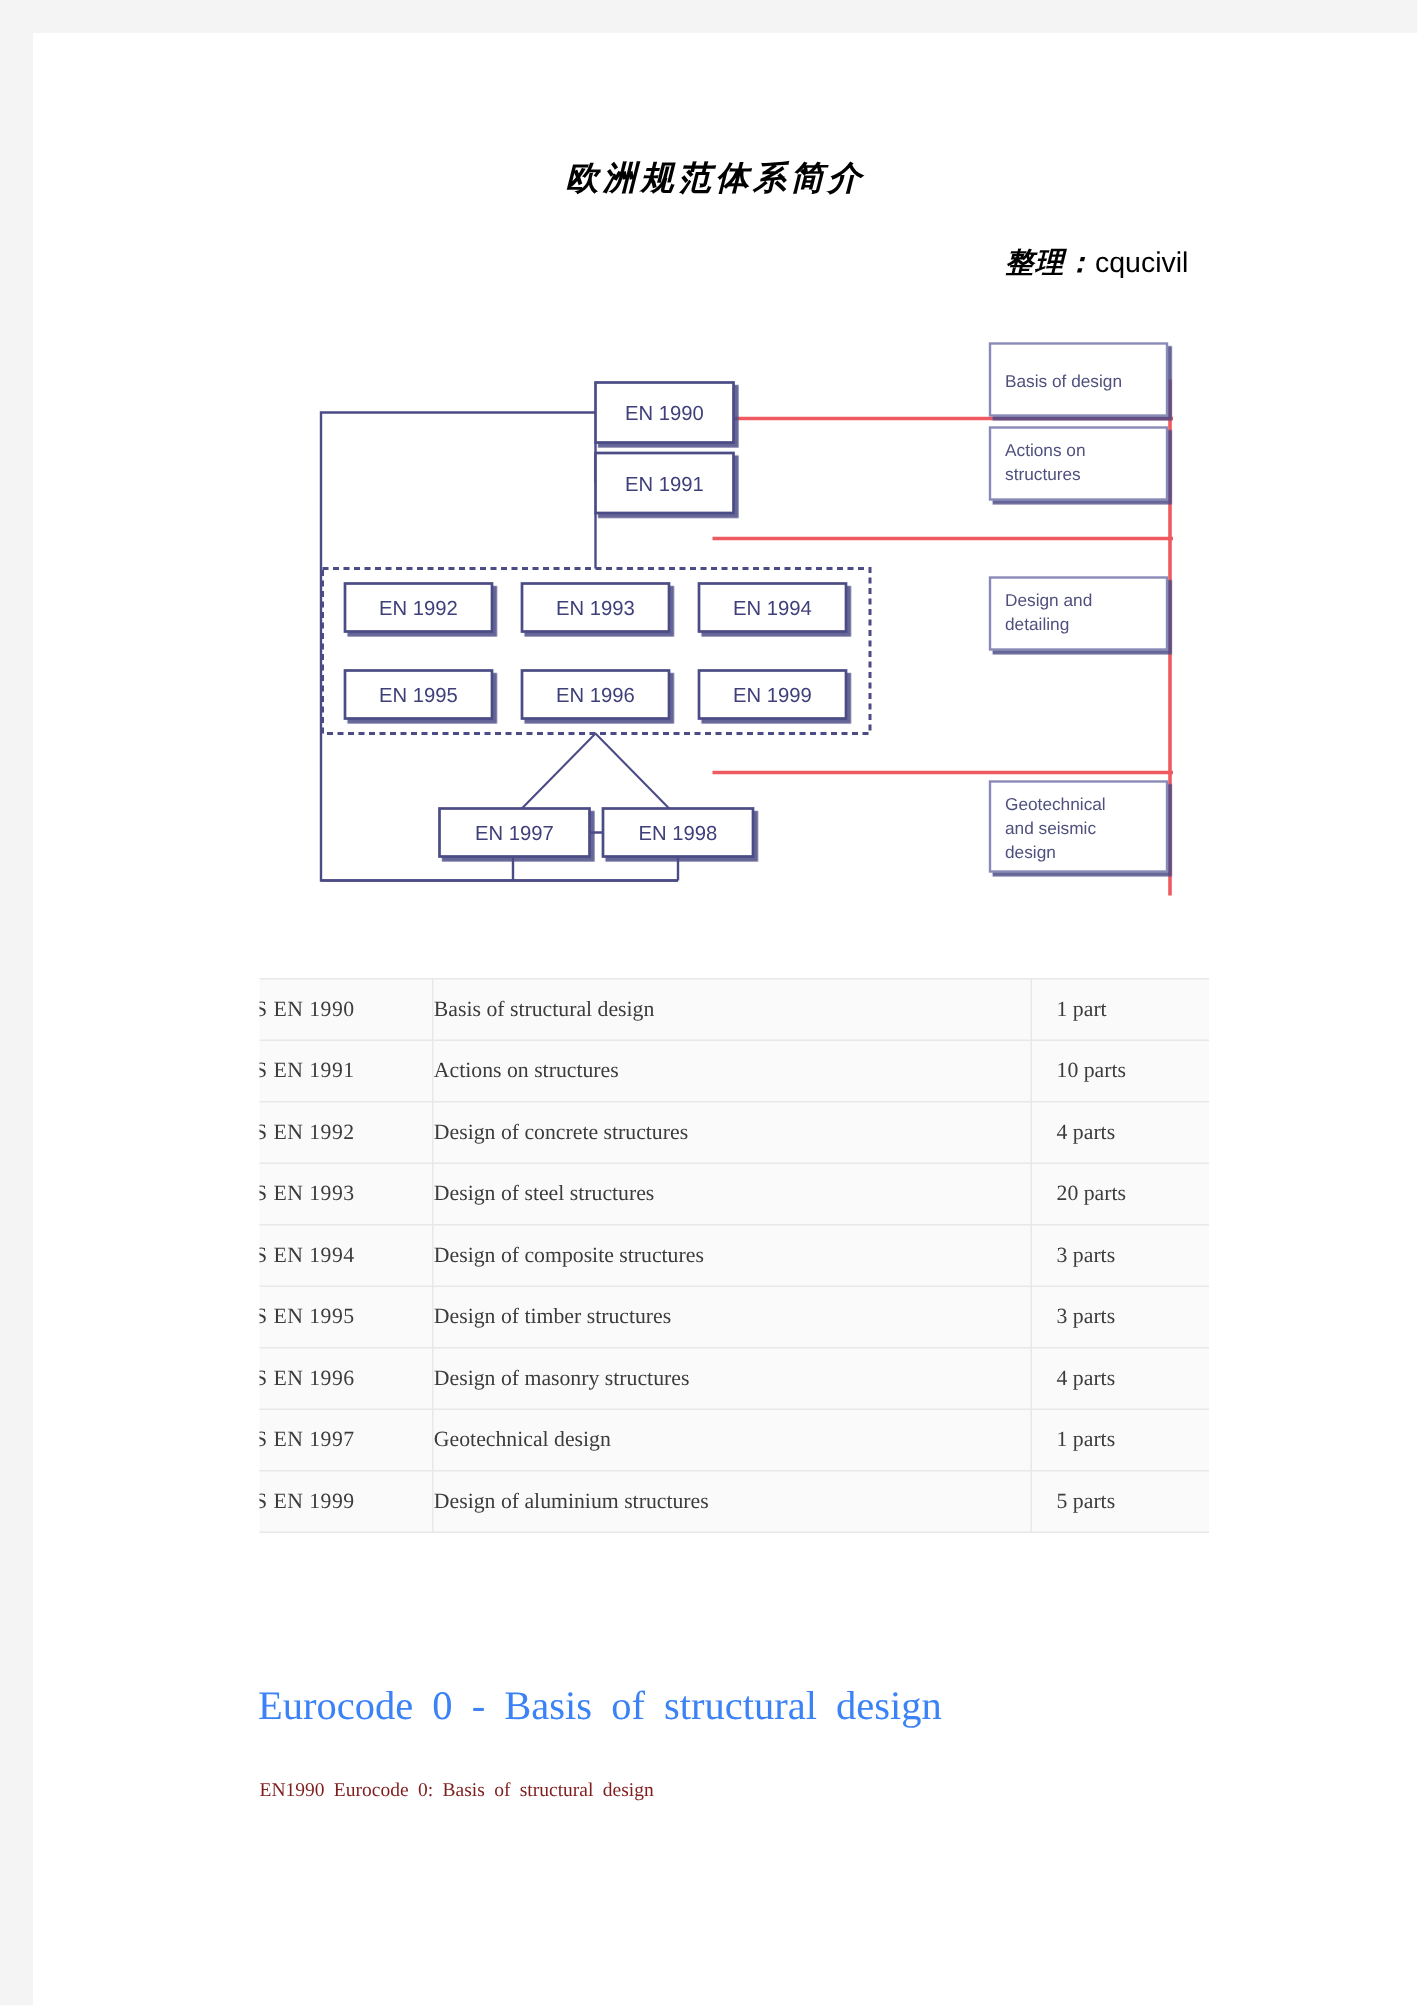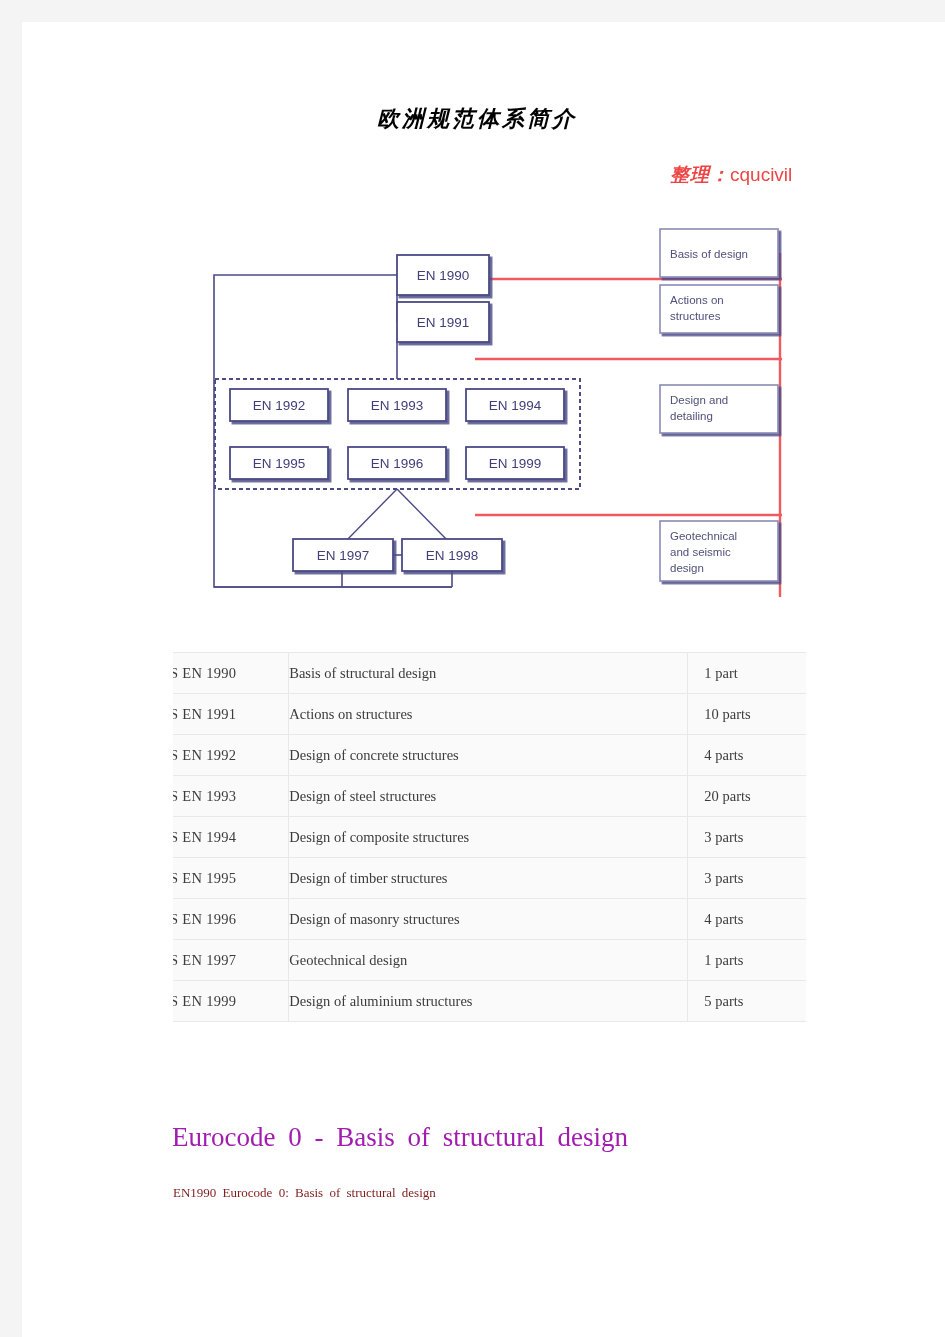--- a/index.html
+++ b/index.html
@@ -48,21 +48,21 @@
     letter-spacing: 3px;
     color: #000000;
     font-style: italic;
     white-space: nowrap;
   }
   .byline {
     position: absolute;
     left: 648px;
     top: 140px;
     font-size: 19px;
-    color: #ef4444;
+    color: #000000;
     white-space: nowrap;
   }
   .byline .cn {
     font-family: "DejaVu Serif", serif;
     font-weight: bold;
     font-style: italic;
     letter-spacing: 1px;
   }
   .byline .latin {
     font-family: "Liberation Sans", sans-serif;
@@ -122,21 +122,21 @@
     padding-left: 16px;
   }
 
   
   .section-heading {
     position: absolute;
     left: 150px;
     top: 1100px;
     font-family: "Liberation Serif", serif;
     font-size: 27px;
-    color: #a21caf;
+    color: #3b82f6;
     word-spacing: 6px;
     white-space: nowrap;
   }
   .section-sub {
     position: absolute;
     left: 151px;
     top: 1163px;
     font-family: "Liberation Serif", serif;
     font-size: 13px;
     color: #7f1d1d;

